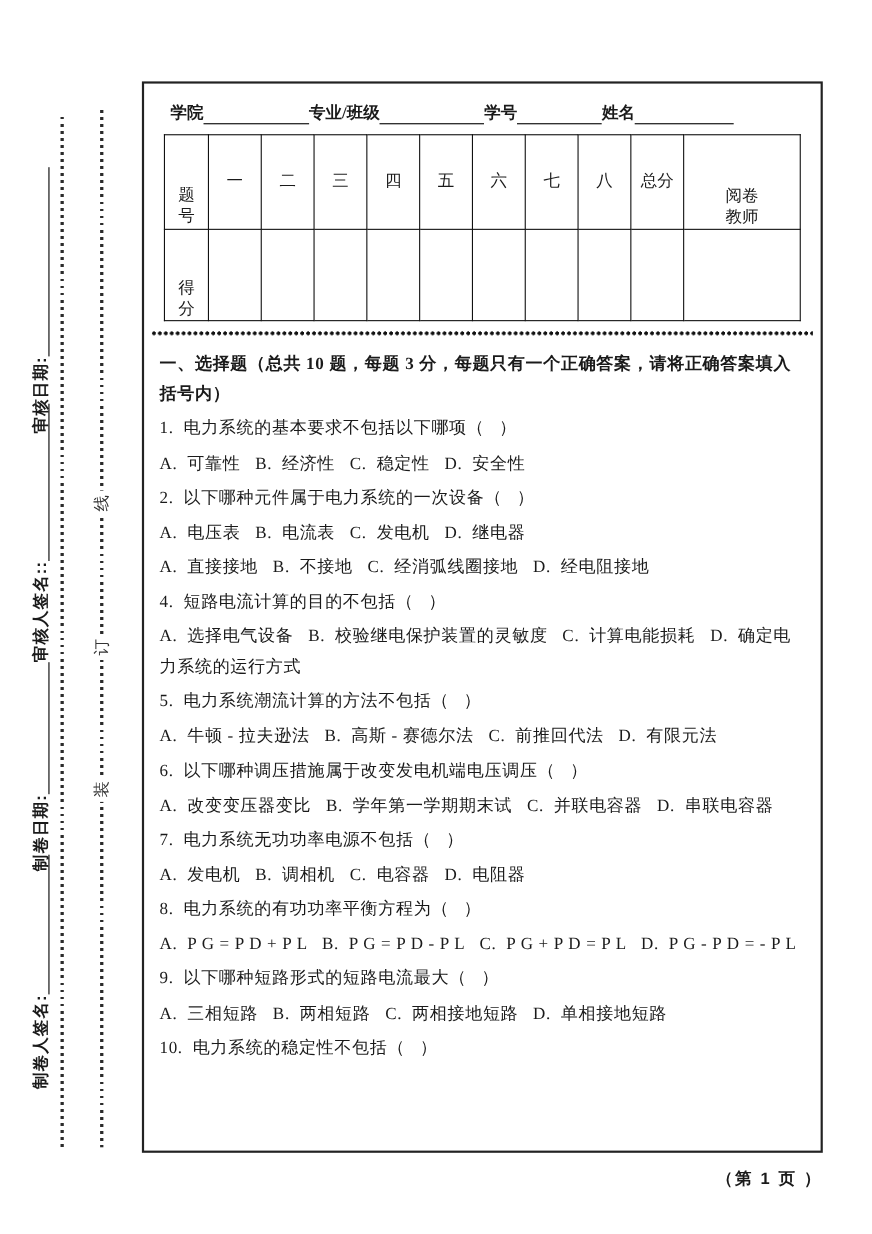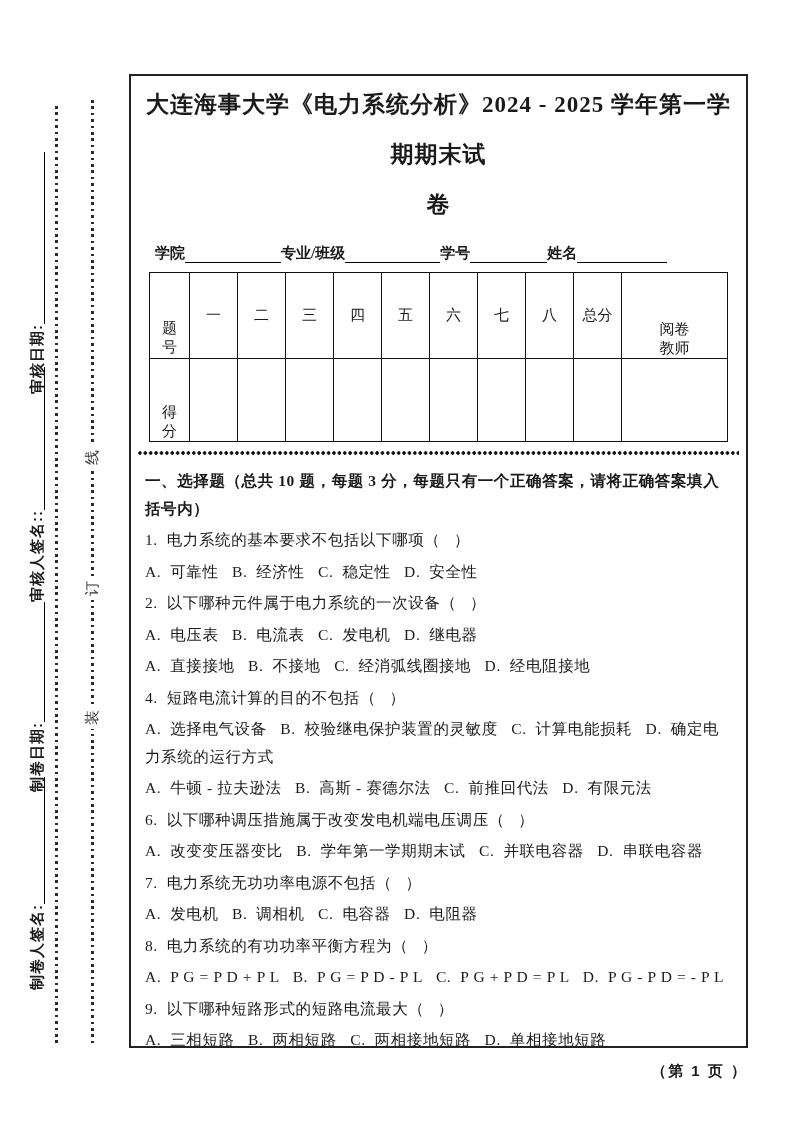--- a/index.html
+++ b/index.html
@@ -124,24 +124,20 @@
   <span class="mlabel">制卷日期:</span>
   <span class="mblank"></span>
 </div>
 <div class="mgroup mgroup-4">
   <span class="mlabel">制卷人签名:</span>
   <span class="mblank"></span>
 </div>
 
 <div class="sheet">
 
-  <div class="title">
-    <div>大连海事大学《电力系统分析》2024 - 2025 学年第一学期期末试</div>
-    <div>卷</div>
-  </div>
 
   <div class="form-row">
     <span class="form-field">
       <span class="form-label">学院</span>
       <span class="form-blank blank-1"></span>
     </span>
     <span class="form-field">
       <span class="form-label">专业/班级</span>
       <span class="form-blank blank-2"></span>
     </span>
@@ -208,20 +204,21 @@
     <p>A.  可靠性   B.  经济性   C.  稳定性   D.  安全性</p>
 
     <p>2.  以下哪种元件属于电力系统的一次设备（   ）</p>
     <p>A.  电压表   B.  电流表   C.  发电机   D.  继电器</p>
 
     <p>A.  直接接地   B.  不接地   C.  经消弧线圈接地   D.  经电阻接地</p>
 
     <p>4.  短路电流计算的目的不包括（   ）</p>
     <p>A.  选择电气设备   B.  校验继电保护装置的灵敏度   C.  计算电能损耗   D.  确定电力系统的运行方式</p>
 
+    <p>5.  电力系统潮流计算的方法不包括（   ）</p>
     <p>A.  牛顿 - 拉夫逊法   B.  高斯 - 赛德尔法   C.  前推回代法   D.  有限元法</p>
 
     <p>6.  以下哪种调压措施属于改变发电机端电压调压（   ）</p>
     <p>A.  改变变压器变比   B.  学年第一学期期末试   C.  并联电容器   D.  串联电容器</p>
 
     <p>7.  电力系统无功功率电源不包括（   ）</p>
     <p>A.  发电机   B.  调相机   C.  电容器   D.  电阻器</p>
 
     <p>8.  电力系统的有功功率平衡方程为（   ）</p>
     <p>A.  P G = P D + P L   B.  P G = P D - P L   C.  P G + P D = P L   D.  P G - P D = - P L</p>

